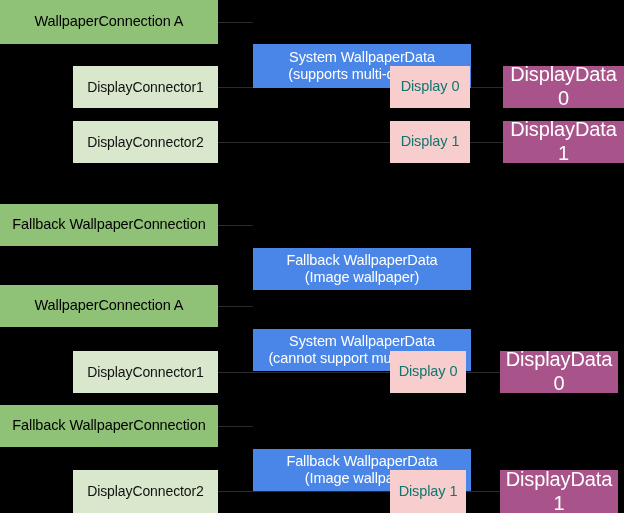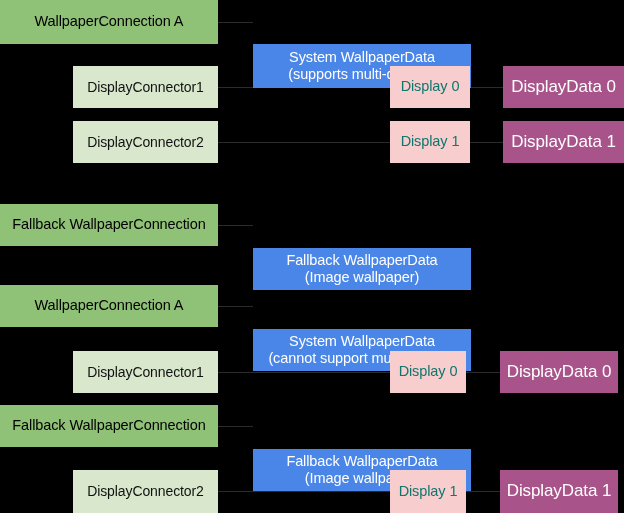--- a/index.html
+++ b/index.html
@@ -46,21 +46,21 @@
     margin-top: 44px;
   }
   .n-display {
     background: #f7cdcd;
     color: #0f766e;
     font-size: 14.5px;
   }
   .n-displaydata {
     background: #a8538a;
     color: #ffffff;
-    font-size: 17px;
+    font-size: 20px;
   }
   .edge {
     position: absolute;
     background: #2b2b2b;
     height: 1px;
   }
 </style>
 </head>
 <body>
 

